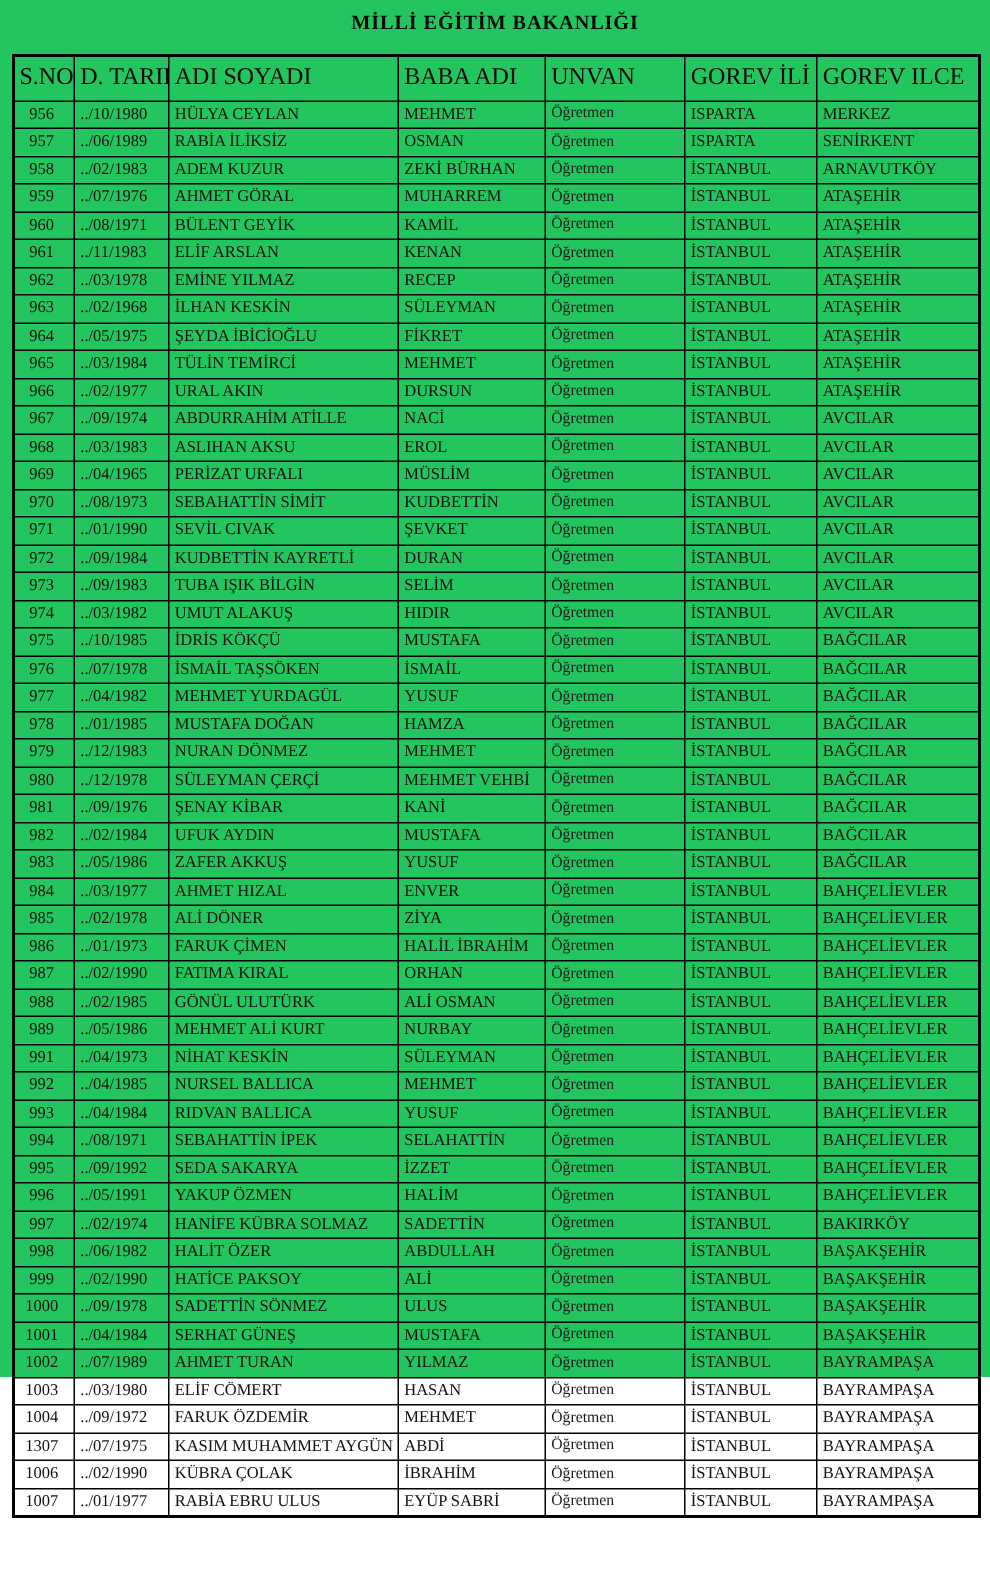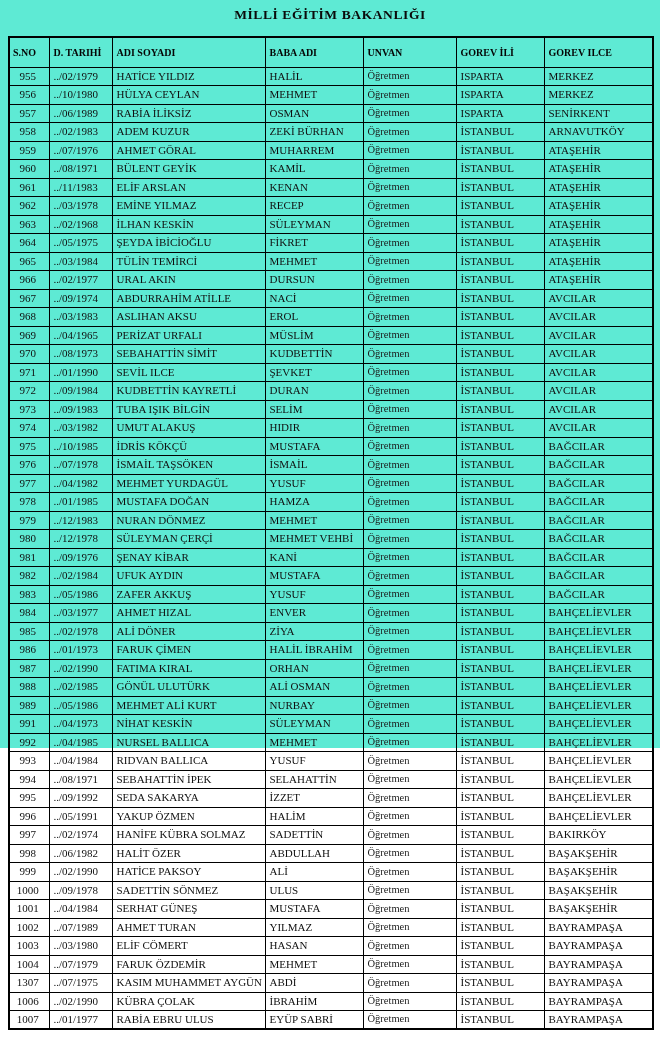--- a/index.html
+++ b/index.html
@@ -7,23 +7,23 @@
   body {
     width: 660px;
     height: 1062px;
     position: relative;
     font-family: "Liberation Serif", "DejaVu Serif", serif;
     color: #0b0b0b;
     overflow: hidden;
   }
   .page {
     width: 660px;
-    height: 748px;
+    height: 918px;
     position: relative;
-    background: #5eead4;
+    background: #22c55e;
   }
   .doc-title {
     position: absolute;
     top: 7px;
     left: 0;
     width: 100%;
     text-align: center;
     font-size: 13.5px;
     font-weight: bold;
     letter-spacing: 0.6px;
@@ -46,22 +46,22 @@
   col.c-ili   { width: 88px; }
   col.c-ilce  { width: 109px; }
   th, td {
     border: 1.8px solid #000;
     overflow: hidden;
     white-space: nowrap;
     vertical-align: middle;
   }
   thead th {
     height: 30px;
-    font-size: 10px;
-    font-weight: bold;
+    font-size: 16px;
+    font-weight: normal;
     text-align: left;
     padding: 2px 2px 2px 4px;
     color: #050505;
   }
   thead th:first-child { text-align: left; padding-left: 3px; }
   tbody td {
     height: 18.5px;
     font-size: 11px;
     padding: 0 2px 0 4px;
     line-height: 1;
@@ -95,29 +95,20 @@
         <th>D. TARIHİ</th>
         <th>ADI SOYADI</th>
         <th>BABA ADI</th>
         <th>UNVAN</th>
         <th>GOREV İLİ</th>
         <th>GOREV ILCE</th>
       </tr>
     </thead>
     <tbody>
         <tr>
-          <td>955</td>
-          <td>../02/1979</td>
-          <td>HATİCE YILDIZ</td>
-          <td>HALİL</td>
-          <td class="unvan-cell">Öğretmen</td>
-          <td>ISPARTA</td>
-          <td>MERKEZ</td>
-        </tr>
-        <tr>
           <td>956</td>
           <td>../10/1980</td>
           <td>HÜLYA CEYLAN</td>
           <td>MEHMET</td>
           <td class="unvan-cell">Öğretmen</td>
           <td>ISPARTA</td>
           <td>MERKEZ</td>
         </tr>
         <tr>
           <td>957</td>
@@ -241,21 +232,21 @@
           <td>../08/1973</td>
           <td>SEBAHATTİN SİMİT</td>
           <td>KUDBETTİN</td>
           <td class="unvan-cell">Öğretmen</td>
           <td>İSTANBUL</td>
           <td>AVCILAR</td>
         </tr>
         <tr>
           <td>971</td>
           <td>../01/1990</td>
-          <td>SEVİL ILCE</td>
+          <td>SEVİL CIVAK</td>
           <td>ŞEVKET</td>
           <td class="unvan-cell">Öğretmen</td>
           <td>İSTANBUL</td>
           <td>AVCILAR</td>
         </tr>
         <tr>
           <td>972</td>
           <td>../09/1984</td>
           <td>KUDBETTİN KAYRETLİ</td>
           <td>DURAN</td>
@@ -528,21 +519,21 @@
           <td>1003</td>
           <td>../03/1980</td>
           <td>ELİF CÖMERT</td>
           <td>HASAN</td>
           <td class="unvan-cell">Öğretmen</td>
           <td>İSTANBUL</td>
           <td>BAYRAMPAŞA</td>
         </tr>
         <tr>
           <td>1004</td>
-          <td>../07/1979</td>
+          <td>../09/1972</td>
           <td>FARUK ÖZDEMİR</td>
           <td>MEHMET</td>
           <td class="unvan-cell">Öğretmen</td>
           <td>İSTANBUL</td>
           <td>BAYRAMPAŞA</td>
         </tr>
         <tr>
           <td>1307</td>
           <td>../07/1975</td>
           <td>KASIM MUHAMMET AYGÜN</td>

